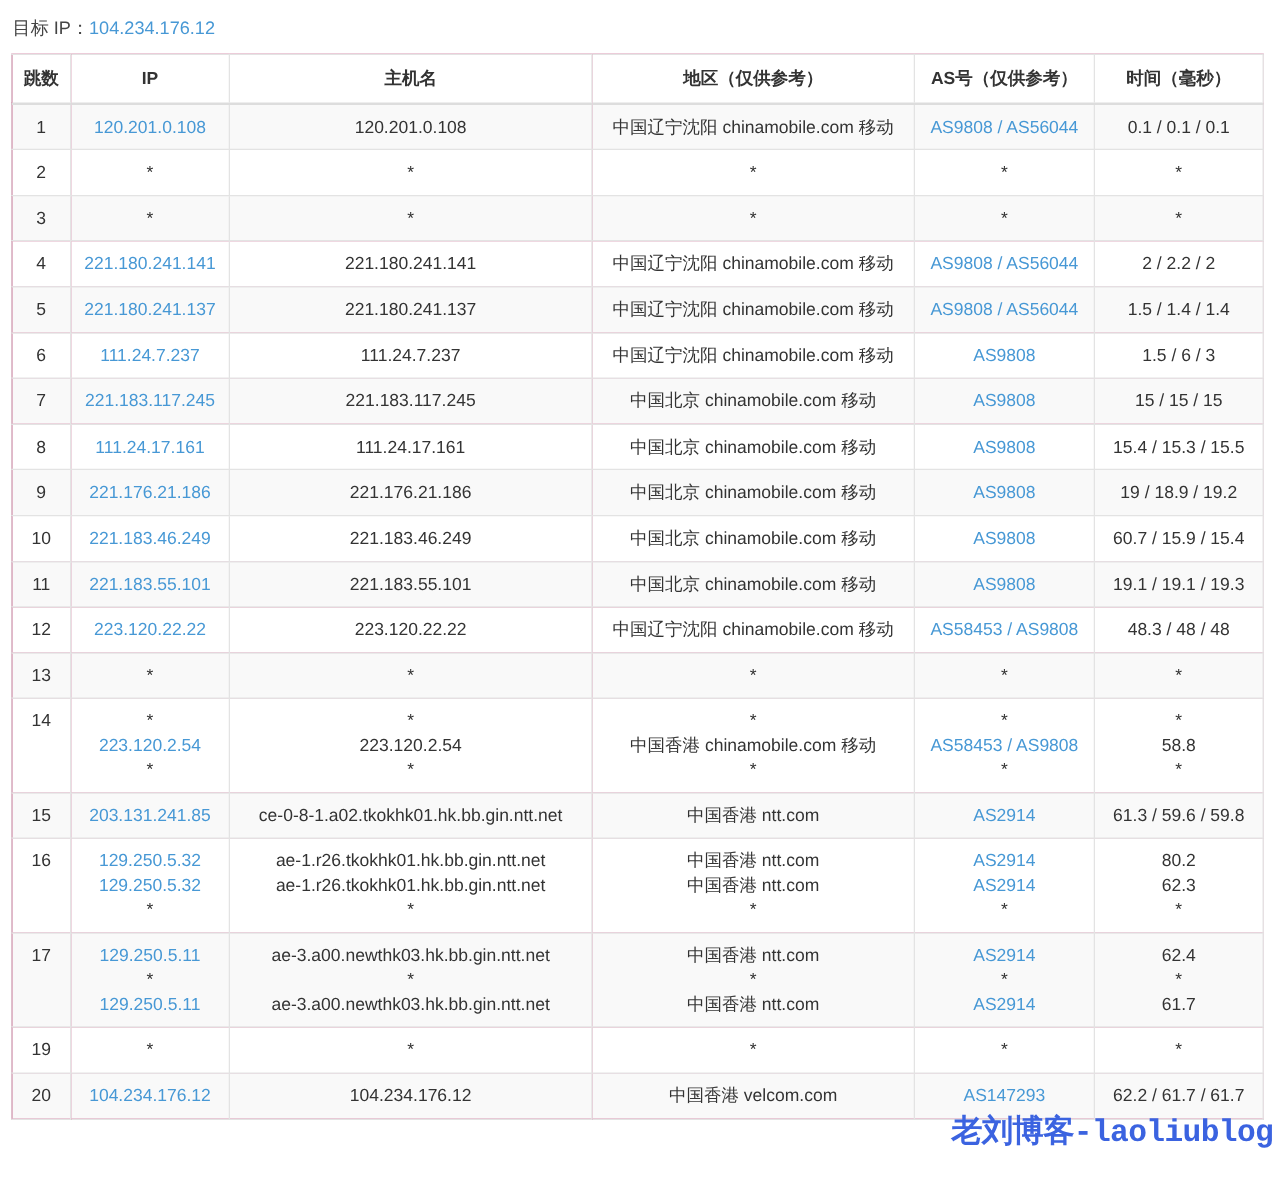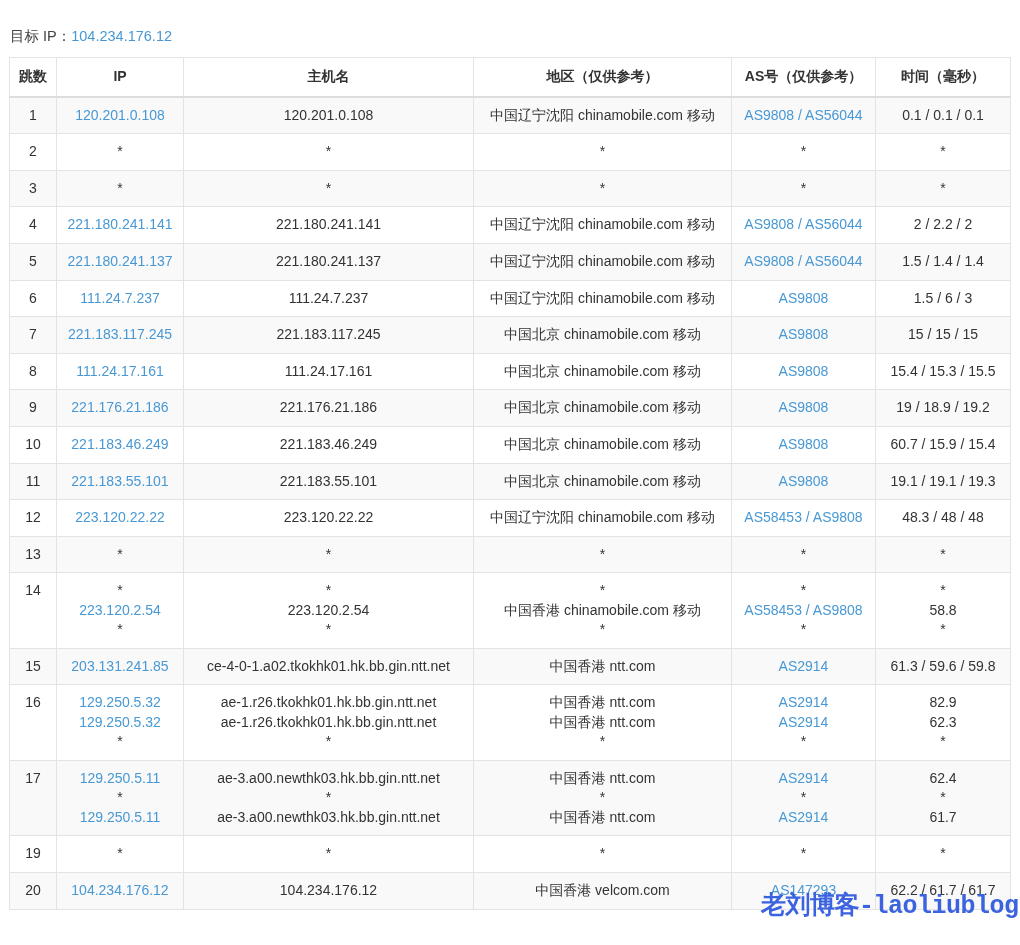--- a/index.html
+++ b/index.html
@@ -5,21 +5,21 @@
   * { box-sizing: border-box; margin: 0; padding: 0; }
   html, body { background: #ffffff; }
   body {
     width: 1020px;
     height: 945px;
     position: relative;
     font-family: "Liberation Sans", "DejaVu Sans", sans-serif;
     color: #333;
     overflow: hidden;
   }
-  .page { padding: 14px 9px; }
+  .page { padding: 0 9px; }
   .target-line {
     padding: 13px 1px 11px 1px;
     font-size: 14.5px;
     color: #444;
   }
   .target-line .label { color: #444; }
   .target-line .link { cursor: pointer; }
   .link { color: #4798d5; text-decoration: none; }
   table.trace {
     width: 1001px;
@@ -354,21 +354,21 @@
             <div class="line">58.8</div>
             <div class="line">*</div>
           </td>
         </tr>
         <tr>
           <td class="col-hop">15</td>
           <td class="col-ip">
             <div class="line"><span class="link" style="color: rgb(71, 152, 213);">203.131.241.85</span></div>
           </td>
           <td class="col-host">
-            <div class="line">ce-4-0-1.a02.tkokhk01.hk.bb.gin.ntt.net</div>
+            <div class="line">ce-0-8-1.a02.tkokhk01.hk.bb.gin.ntt.net</div>
           </td>
           <td class="col-region">
             <div class="line">中国香港 ntt.com</div>
           </td>
           <td class="col-asn">
             <div class="line"><span class="link" style="color: rgb(71, 152, 213);">AS2914</span></div>
           </td>
           <td class="col-time">
             <div class="line">61.3 / 59.6 / 59.8</div>
           </td>
@@ -389,21 +389,21 @@
             <div class="line">中国香港 ntt.com</div>
             <div class="line">中国香港 ntt.com</div>
             <div class="line">*</div>
           </td>
           <td class="col-asn">
             <div class="line"><span class="link" style="color: rgb(71, 152, 213);">AS2914</span></div>
             <div class="line"><span class="link" style="color: rgb(71, 152, 213);">AS2914</span></div>
             <div class="line">*</div>
           </td>
           <td class="col-time">
-            <div class="line">82.9</div>
+            <div class="line">80.2</div>
             <div class="line">62.3</div>
             <div class="line">*</div>
           </td>
         </tr>
         <tr>
           <td class="col-hop">17</td>
           <td class="col-ip">
             <div class="line"><span class="link" style="color: rgb(71, 152, 213);">129.250.5.11</span></div>
             <div class="line">*</div>
             <div class="line"><span class="link" style="color: rgb(71, 152, 213);">129.250.5.11</span></div>

